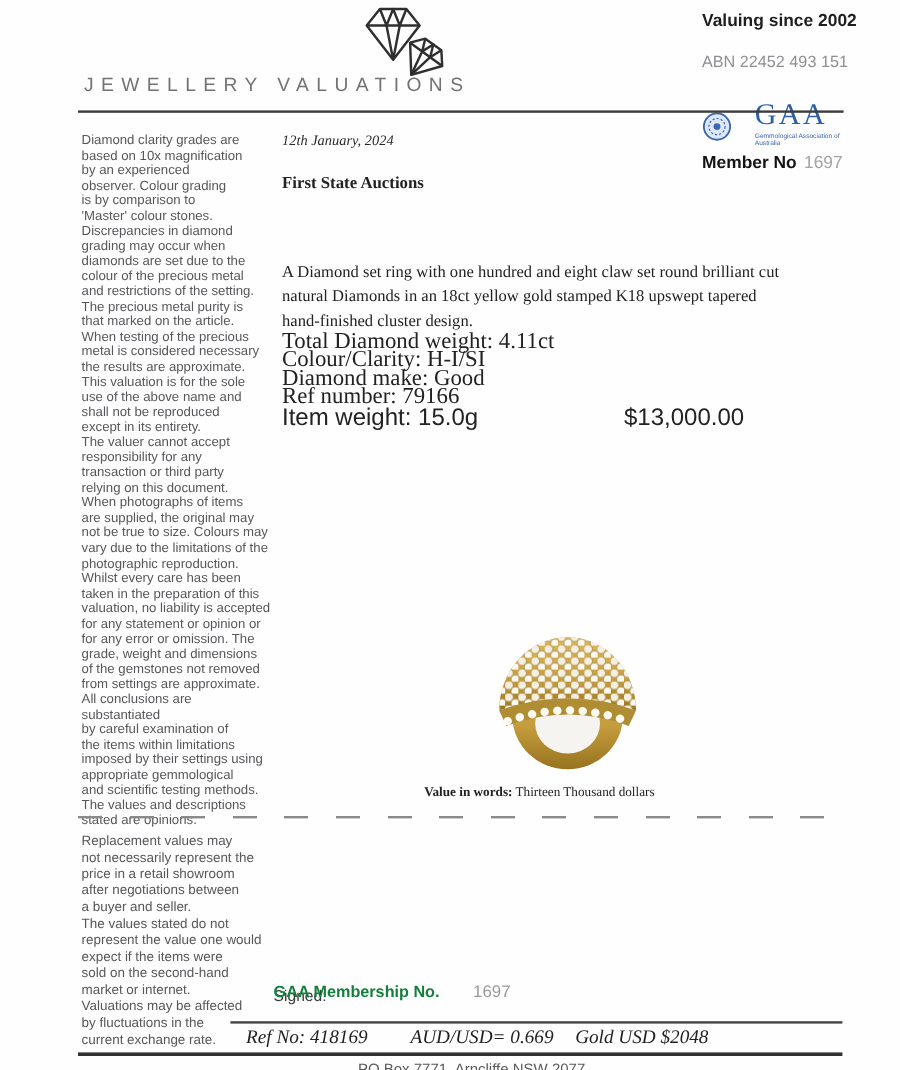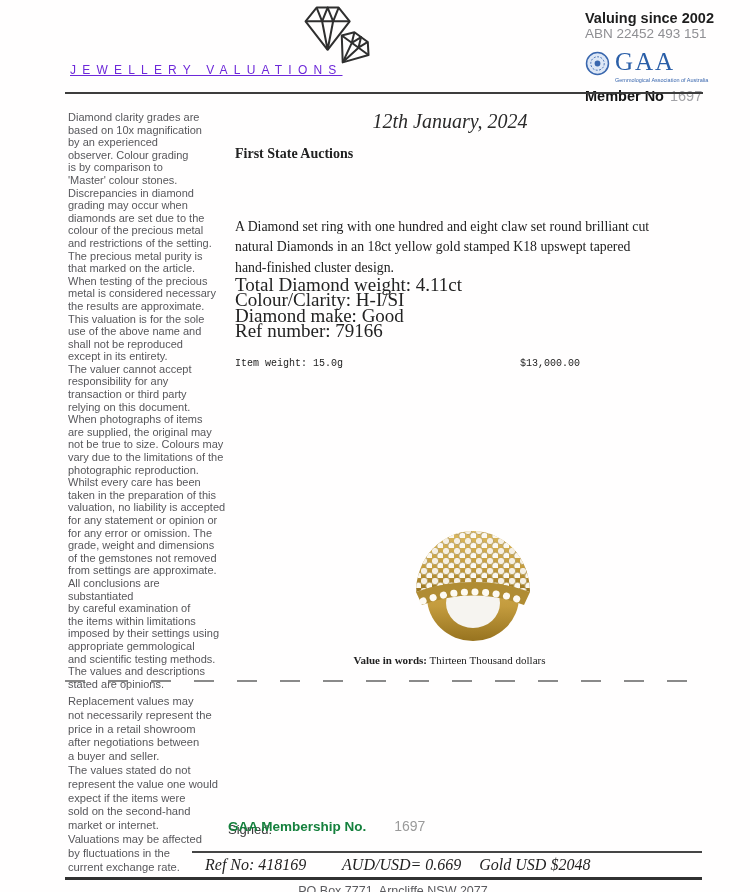--- a/index.html
+++ b/index.html
@@ -3,48 +3,48 @@
 <meta charset="utf-8">
 <style>
   html,body{margin:0;padding:0;background:#ffffff;}
   .page{position:relative;width:750px;height:892px;background:#fffefe;overflow:hidden;
         font-family:"Liberation Sans",sans-serif;color:#222;}
 
   
   .brand-name{position:absolute;left:68px;top:6px;font-size:50px;font-weight:300;
               color:#3a3a3a;letter-spacing:1px;}
   .brand-diamonds{position:absolute;left:298px;top:2px;}
-  .brand-sub{position:absolute;left:70px;top:63px;font-size:12px;letter-spacing:6.2px;
-             color:#6d28d9;font-weight:400;text-decoration:underline;}
+  .brand-sub{position:absolute;left:70px;top:63px;font-size:16px;letter-spacing:6.2px;
+             color:#737373;font-weight:400;}
   .cred{position:absolute;left:585px;top:10px;width:130px;}
   .valuing{font-size:14.5px;font-weight:bold;color:#1e1e1e;}
-  .abn{font-size:13.5px;color:#8f8f93;margin-top:0;}
-  .gaa-row{display:flex;align-items:center;gap:5px;margin-top:7px;}
+  .abn{font-size:13.5px;color:#8f8f93;margin-top:18px;}
+  .gaa-row{display:flex;align-items:flex-end;gap:19px;margin-top:23px;}
   .gaa-acronym{font-family:"Liberation Serif",serif;font-size:25px;color:#2b5fa8;letter-spacing:2px;}
   .gaa-full{font-size:5.5px;color:#3a67ae;margin-top:1px;}
   .member{margin-top:5px;font-size:14.5px;}
   .member .lbl{font-weight:bold;color:#141414;}
   .member .val{color:#a3a3a7;margin-left:6px;}
   .header-rule{position:absolute;left:65px;top:92px;width:638px;height:2px;background:#3d3d3d;}
 
   
   .sidebar-1{position:absolute;left:68px;top:111px;width:160px;font-size:11px;
              line-height:12.6px;color:#57575b;white-space:pre-line;}
   .sidebar-2{position:absolute;left:68px;top:695px;width:160px;font-size:11.2px;
              line-height:13.8px;color:#57575b;white-space:pre-line;}
-  .doc-date{position:absolute;left:235px;top:110px;width:430px;text-align:center;
-            font-family:"Liberation Serif",serif;font-style:italic;font-size:20px;color:#2a2a2a;}
+  .doc-date{position:absolute;left:235px;top:110px;width:430px;text-align:left;
+            font-family:"Liberation Serif",serif;font-style:italic;font-size:12px;color:#2a2a2a;}
   .client{position:absolute;left:235px;top:146px;font-family:"Liberation Serif",serif;
           font-weight:bold;font-size:14px;}
   .desc{position:absolute;left:235px;top:203px;width:472px;font-family:"Liberation Serif",serif;
         font-size:13.8px;line-height:20.5px;white-space:pre-line;}
   .details{position:absolute;left:235px;top:277px;font-family:"Liberation Serif",serif;
            font-size:19px;line-height:15.3px;}
-  .weight-row{position:absolute;left:235px;top:358px;width:465px;
-              font-family:Liberation Mono, monospace;font-size:10px;}
+  .weight-row{position:absolute;left:235px;top:337px;width:465px;
+              font-family:Liberation Sans, sans-serif;font-size:20px;}
   .price{position:absolute;left:285px;top:0;}
 
   .ring-photo{position:absolute;left:388px;top:498px;}
 
   .viw{position:absolute;left:217px;top:654px;width:465px;text-align:center;
        font-family:"Liberation Serif",serif;font-size:11px;}
   .viw .lbl{font-weight:bold;}
 
   .dash-rule{position:absolute;left:65px;top:680px;width:637px;height:2px;
              background:repeating-linear-gradient(90deg,#8a8a8a 0 20px,transparent 20px 43px);}

